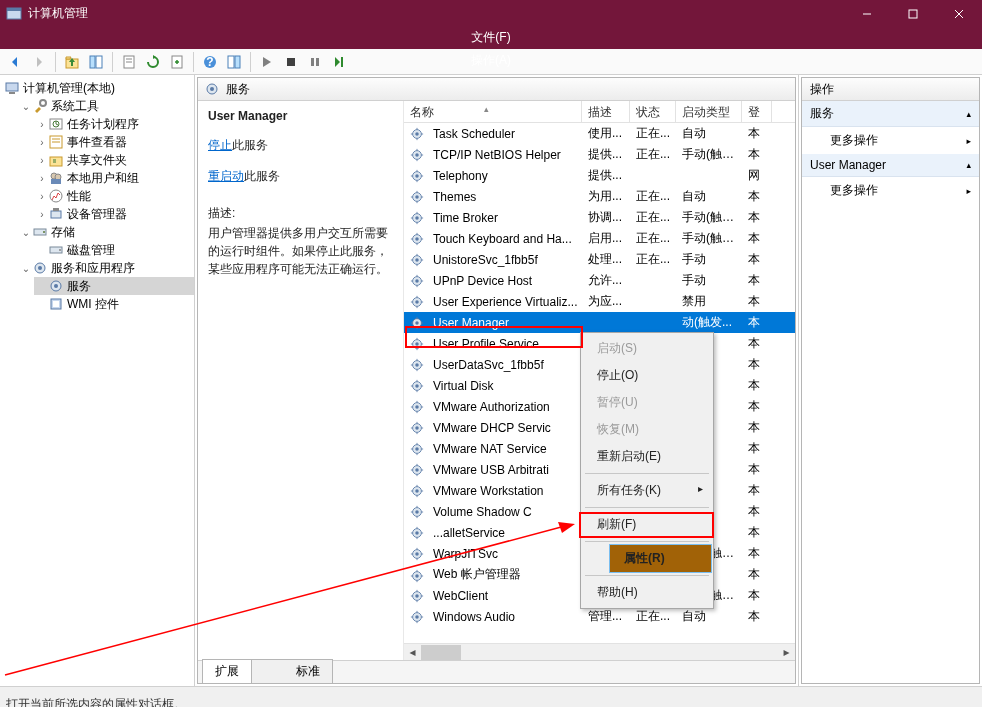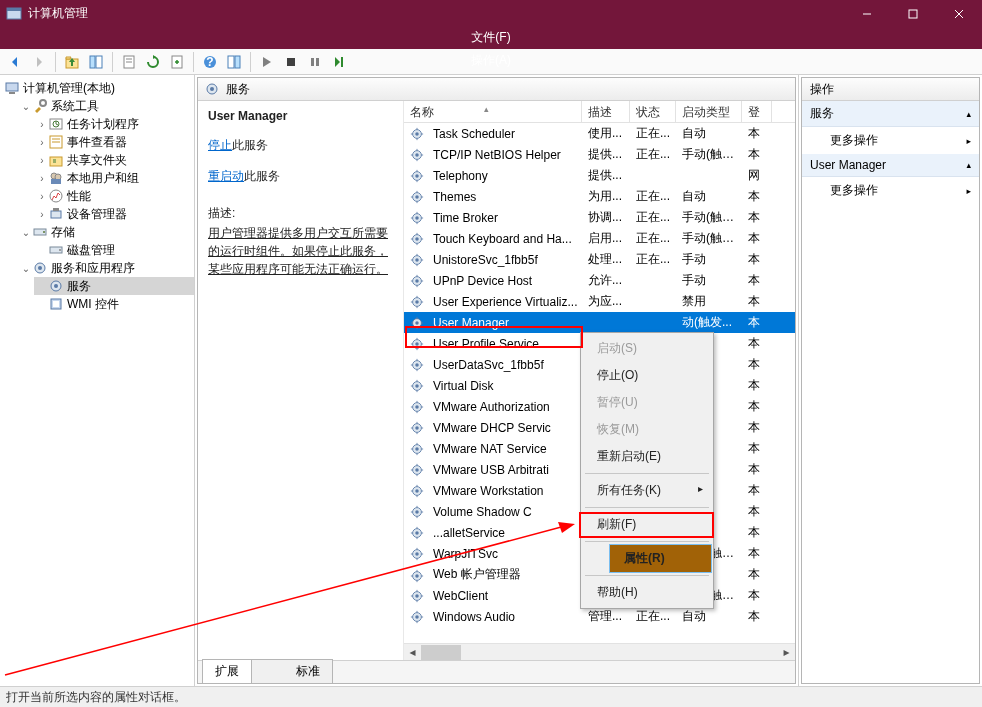--- a/index.html
+++ b/index.html
@@ -57,21 +57,21 @@
 .tabs { height: 23px; background: #f5f5f5; border-top: 1px solid #d0d0d0; display: flex; align-items: flex-end; padding-left: 4px; }
 .tabs .tab { padding: 3px 12px; border: 1px solid #b5b5b5; border-bottom: none; background: #fff; margin-right: -1px; font-size: 12px; }
 .tabs .tab.inactive { background: #f0f0f0; padding-left: 44px; }
 
 .actpanel { width: 183px; background: #fff; padding: 2px; }
 .actpanel .ap-outer { border: 1px solid #b5b5b5; height: 100%; }
 .actpanel .ap-hdr { height: 23px; background: linear-gradient(#fdfdfd, #ececec); border-bottom: 1px solid #d0d0d0; padding: 3px 8px; font-size: 12px; }
 .actpanel .agrp { background: #eaf2fb; padding: 4px 8px; border-bottom: 1px solid #d9e3ef; display:flex; justify-content:space-between; align-items:center; }
 .actpanel .aitem { padding: 5px 8px 5px 28px; display:flex; justify-content:space-between; align-items:center; }
 
-.statusbar { height: 21px; background: #f0f0f0; border-top: 1px solid #d0d0d0; padding: 2px 6px; font-size: 12px; color: #333; }
+.statusbar { height: 21px; background: #f0f0f0; border-top: 1px solid #d0d0d0; padding: 9px 6px; font-size: 12px; color: #333; }
 
 .ctxmenu { position: absolute; left: 580px; top: 332px; width: 134px; background: #f0f0f0; border: 1px solid #a7a7a7; box-shadow: 2px 2px 4px rgba(0,0,0,0.25); z-index: 50; padding: 2px; }
 .ctxmenu .citem { padding: 5px 14px; font-size: 12px; color: #222; position: relative; }
 .ctxmenu .citem.dis { color: #9a9a9a; }
 .ctxmenu .citem.sel { background: #a16207; outline: 1px solid #7abef0; margin-left: 27px; }
 .ctxmenu .csep { height: 1px; background: #c7c7c7; margin: 3px 2px; }
 .ctxmenu .citem .sub { position: absolute; right: 8px; top: 6px; font-size: 10px; }
 
 .redbox { position: absolute; border: 2px solid #ff0000; z-index: 60; pointer-events: none; }
 .redarrow { position: absolute; z-index: 55; pointer-events:none; }
@@ -354,21 +354,21 @@
             <circle cx="8" cy="8" r="2" fill="#5a7aa6"></circle>
           </svg>
         <span>服务</span>
       </div>
       <div class="centerbody">
         <div class="descpane">
           <div class="stitle">User Manager</div>
           <div class="dline"><a href="#">停止</a><span>此服务</span></div>
           <div class="dline"><a href="#">重启动</a><span>此服务</span></div>
           <div class="dlabel">描述:</div>
-          <div style="line-height:1.5;text-decoration:underline;">用户管理器提供多用户交互所需要的运行时组件。如果停止此服务，某些应用程序可能无法正确运行。</div>
+          <div style="line-height:1.5;">用户管理器提供多用户交互所需要的运行时组件。如果停止此服务，某些应用程序可能无法正确运行。</div>
         </div>
         <div class="listpane">
           <div class="listhdr">
             <div class="col col-name">
                 <span>名称</span>
                 <span style="margin-left:50px;color:#888;font-size:9px;">▴</span>
               </div>
             <div class="col col-desc">描述</div>
             <div class="col col-status">状态</div>
             <div class="col col-start">启动类型</div>

